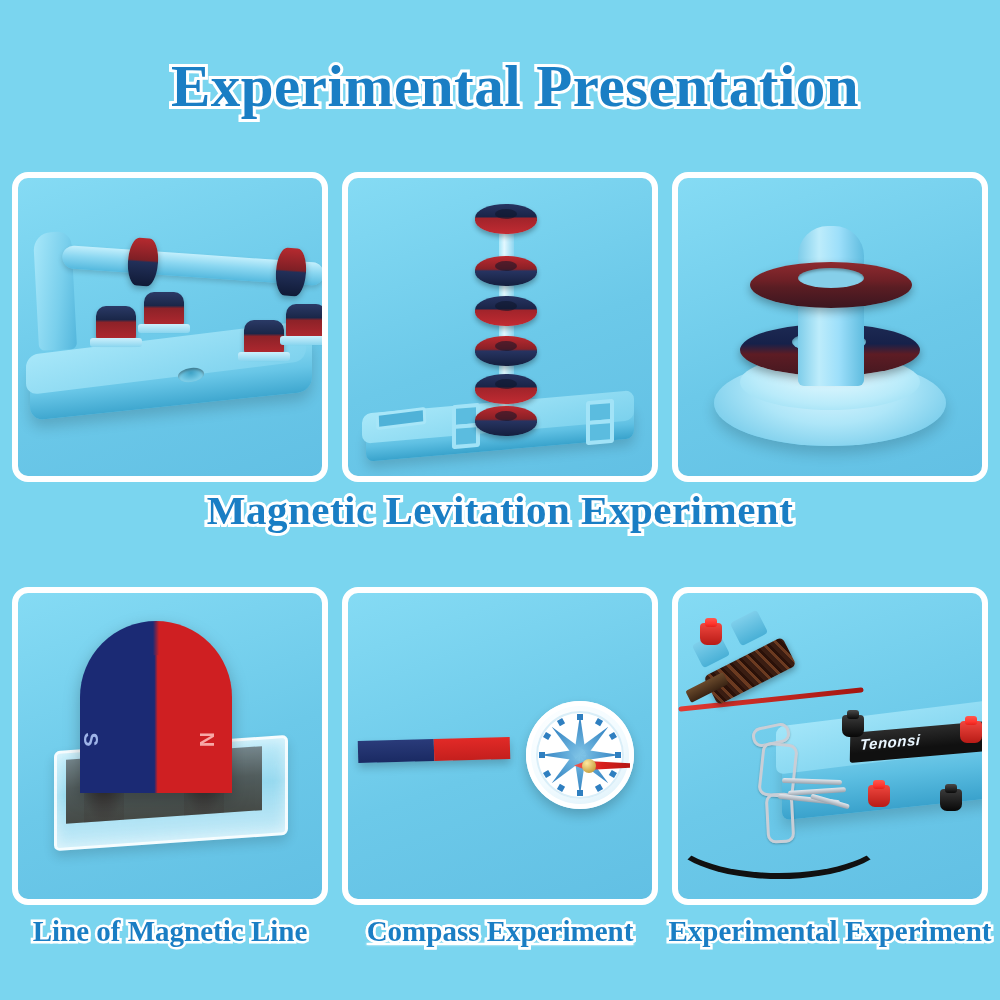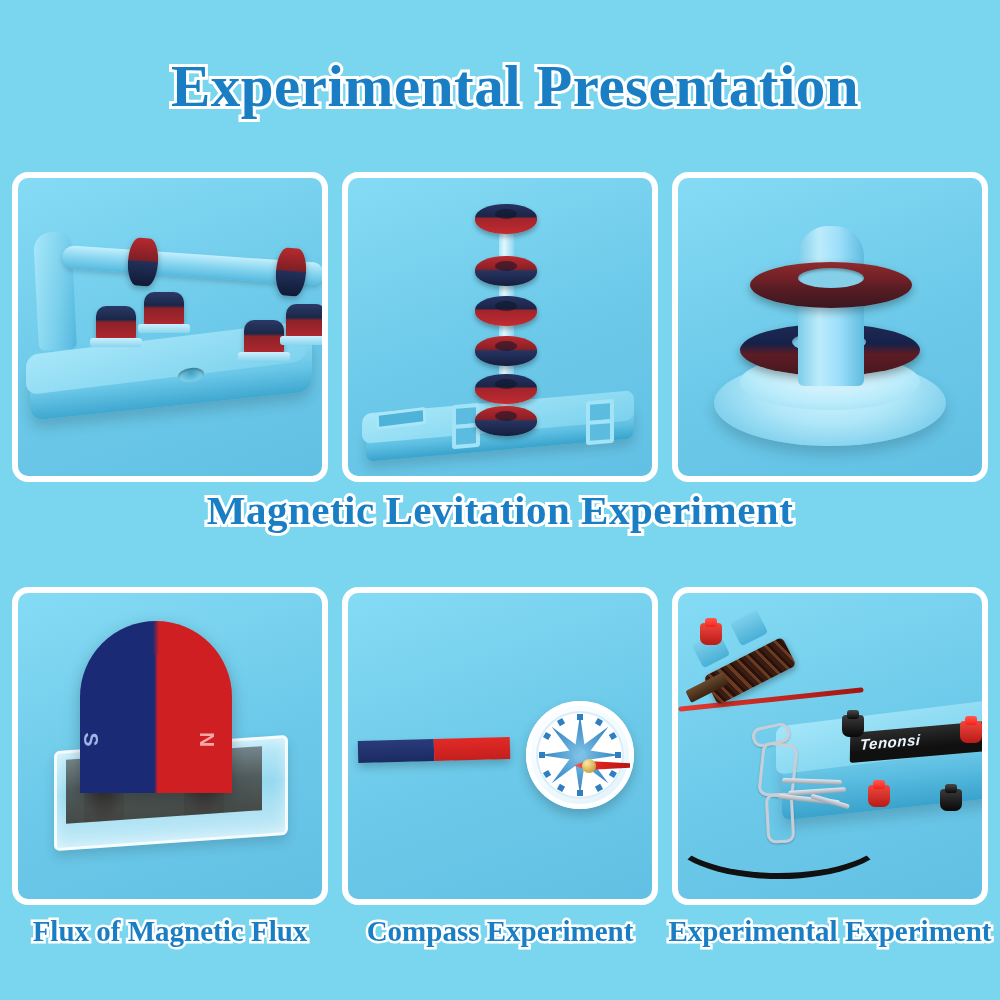--- a/index.html
+++ b/index.html
@@ -85,21 +85,21 @@
     font-size: 29px;
     font-weight: bold;
     color: #1a7ec4;
     text-align: center;
     white-space: nowrap;
     -webkit-text-stroke: 5px #ffffff;
     paint-order: stroke fill;
     text-shadow: 0 0 2px #ffffff;
   }
   #cap-flux     { width: 340px; }
-  #cap-compass  { width: 320px; }
+  #cap-compass  { width: 320px; text-decoration: underline; }
   #cap-electro  { width: 340px; }
 
   
   .ring {
     position: absolute;
     border-radius: 50%;
     background: linear-gradient(180deg,#c8232b 0%,#9b1f26 42%,#23305c 44%,#16203f 100%);
     box-shadow: inset 0 -4px 6px rgba(0,0,0,.35), 0 3px 6px rgba(0,0,0,.22);
   }
   .ring .hole {
@@ -614,16 +614,16 @@
       <div class="p6-paperclip" style="left:88px; top:200px; width:22px; height:44px; transform:rotate(-3deg);"></div>
       <div class="p6-pin" style="left:104px; top:186px; width:60px; transform:rotate(2deg);"></div>
       <div class="p6-pin" style="left:110px; top:196px; width:58px; transform:rotate(-4deg);"></div>
       <div class="p6-pin" style="left:100px; top:204px; width:62px; transform:rotate(6deg);"></div>
       <div class="p6-pin" style="left:132px; top:206px; width:40px; transform:rotate(16deg);"></div>
     </div>
   </div>
 </div>
 
 <div id="caption-row-bottom">
-  <div id="cap-flux" class="bcap">Flux of Magnetic Flux</div>
+  <div id="cap-flux" class="bcap">Line of Magnetic Line</div>
   <div id="cap-compass" class="bcap">Compass Experiment</div>
   <div id="cap-electro" class="bcap">Experimental Experiment</div>
 </div>
 
 </body></html>

